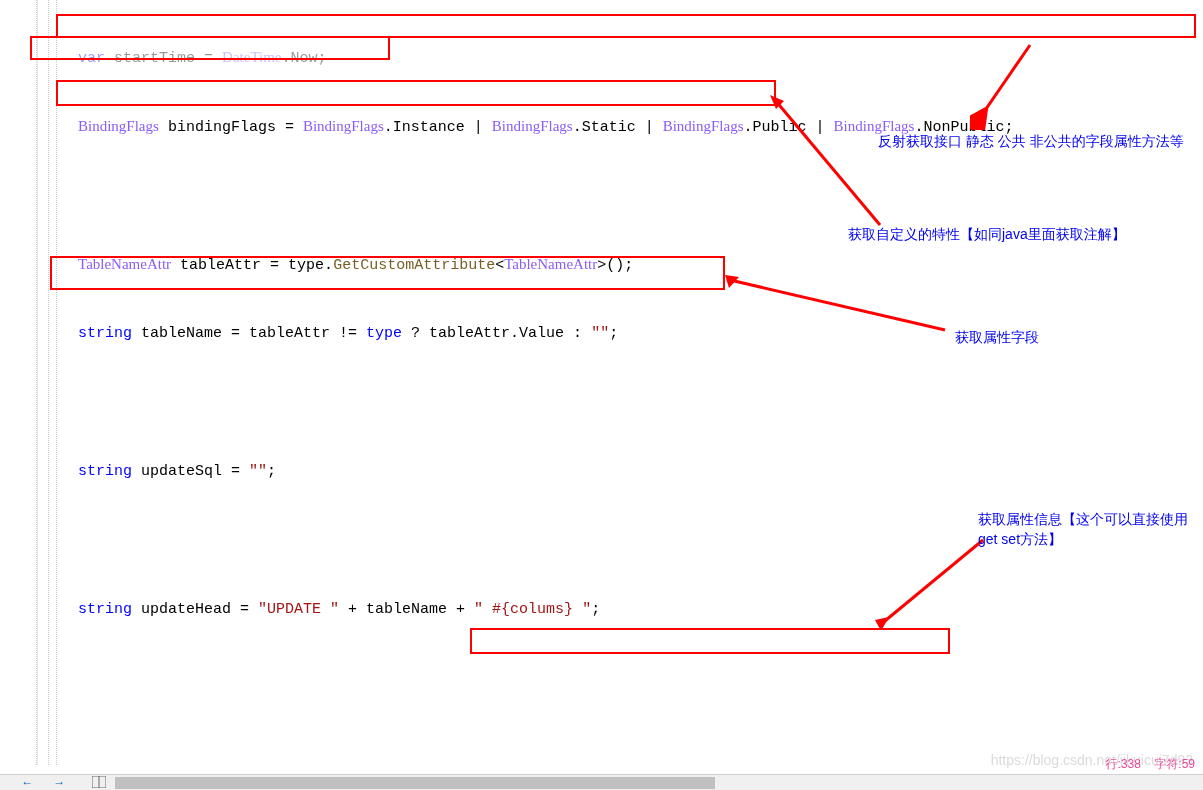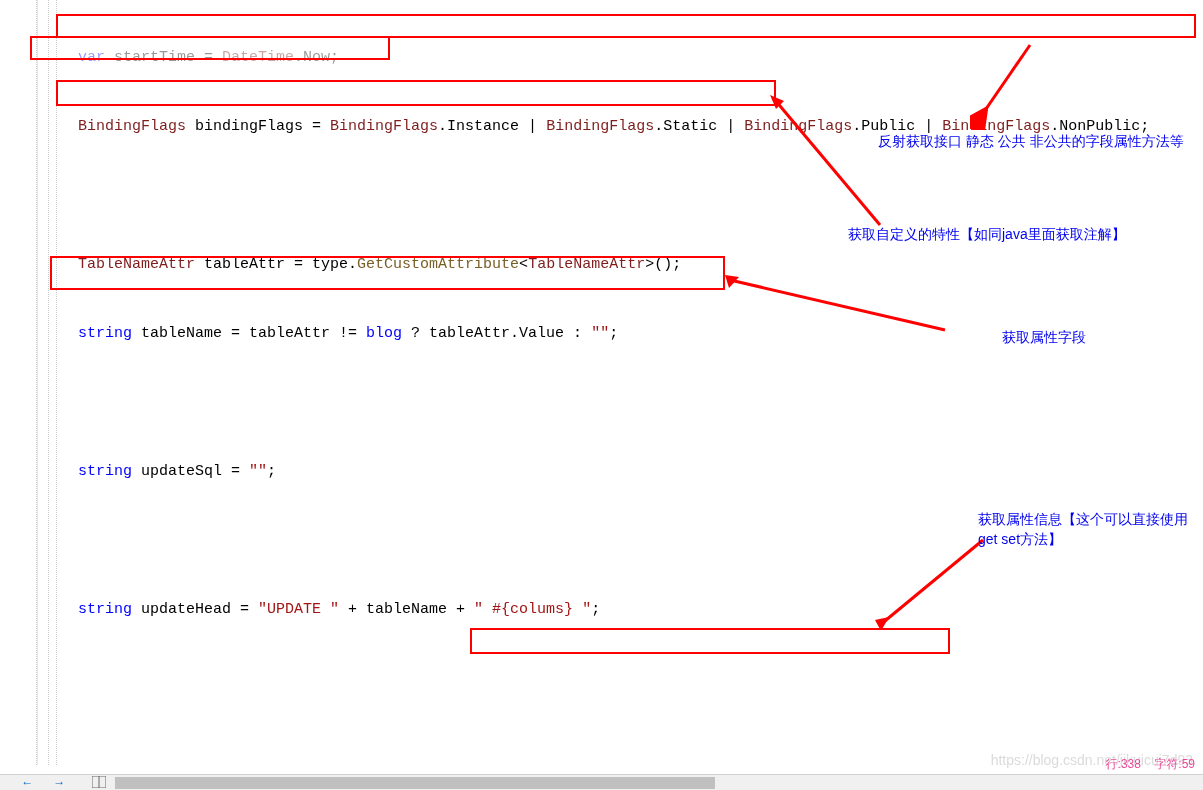--- a/index.html
+++ b/index.html
@@ -35,21 +35,21 @@
 }
 .code-area {
   position: absolute;
   left: 38px;
   top: 0;
   white-space: pre;
   line-height: 23px;
 }
 .code-line { height: 23px; padding-left: 4px; }
 .kw { color: #0000ff; margin-top: 32px; }
-.type { color: #7f1d1d; }
+.type { color: #8b5cf6; font-family: Liberation Serif, serif; }
 .str { color: #a31515; }
 .method { color: #795e26; text-align: center; }
 .redbox {
   position: absolute;
   border: 2px solid #ff0000;
   pointer-events: none;
 }
 .arrow-svg {
   position: absolute;
   pointer-events: none;
@@ -126,21 +126,21 @@
     <div class="guide-line" style="left:36px"></div>
   </div>
   <div class="guide-line" style="left:48px"></div>
   <div class="guide-line" style="left:56px"></div>
 
   <div class="code-area">
     <div class="code-line" style="opacity:.4"><span>    </span><span class="kw">var</span><span> startTime = </span><span class="type">DateTime</span><span>.Now;</span></div>
     <div class="code-line"><span>    </span><span class="type">BindingFlags</span><span> bindingFlags = </span><span class="type">BindingFlags</span><span>.Instance | </span><span class="type">BindingFlags</span><span>.Static | </span><span class="type">BindingFlags</span><span>.Public | </span><span class="type">BindingFlags</span><span>.NonPublic;</span></div>
     <div class="code-line"></div>
     <div class="code-line"><span>    </span><span class="type">TableNameAttr</span><span> tableAttr = type.</span><span class="method">GetCustomAttribute</span><span>&lt;</span><span class="type">TableNameAttr</span><span>&gt;();</span></div>
-    <div class="code-line"><span>    </span><span class="kw">string</span><span> tableName = tableAttr != </span><span class="kw">blog</span><span> ? tableAttr.Value : </span><span class="str">""</span><span>;</span></div>
+    <div class="code-line"><span>    </span><span class="kw">string</span><span> tableName = tableAttr != </span><span class="kw">type</span><span> ? tableAttr.Value : </span><span class="str">""</span><span>;</span></div>
     <div class="code-line"></div>
     <div class="code-line"><span>    </span><span class="kw">string</span><span> updateSql = </span><span class="str">""</span><span>;</span></div>
     <div class="code-line"></div>
     <div class="code-line"><span>    </span><span class="kw">string</span><span> updateHead = </span><span class="str">"UPDATE "</span><span> + tableName + </span><span class="str">" #{colums} "</span><span>;</span></div>
     <div class="code-line"></div>
     
     
     
     
     
@@ -186,21 +186,21 @@
     <line x1="5" y1="5" x2="220" y2="55" stroke="#ff0000" stroke-width="3"></line>
     <polygon points="0,0 14,2 4,13" fill="#ff0000"></polygon>
   </svg>
   <svg class="arrow-svg" style="left:875px; top:535px;" width="115" height="95">
     <line x1="5" y1="90" x2="108" y2="5" stroke="#ff0000" stroke-width="3"></line>
     <polygon points="0,85 14,82 6,96" fill="#ff0000"></polygon>
   </svg>
 
   <div class="annotation" style="left:878px; top:132px;">反射获取接口 静态  公共 非公共的字段属性方法等</div>
   <div class="annotation" style="left:848px; top:225px;">获取自定义的特性【如同java里面获取注解】</div>
-  <div class="annotation" style="left:955px; top:328px;margin-left:47px;">获取属性字段</div>
+  <div class="annotation" style="left:955px; top:328px;">获取属性字段</div>
   <div class="annotation" style="left:978px; top:510px; width:215px;">获取属性信息【这个可以直接使用get set方法】</div>
 </div>
 
 <div class="watermark">https://blog.csdn.net/jikuicui7d93</div>
 
 <div class="status-bar">
   <span>行:</span><span>338</span>
   &nbsp;&nbsp;
   <span>字符:</span><span>59</span>
 </div>

